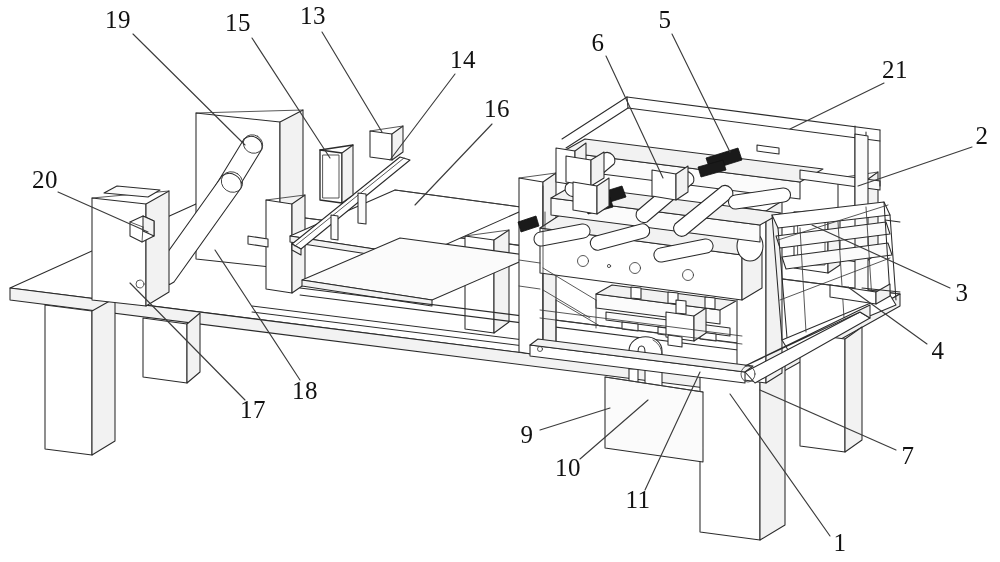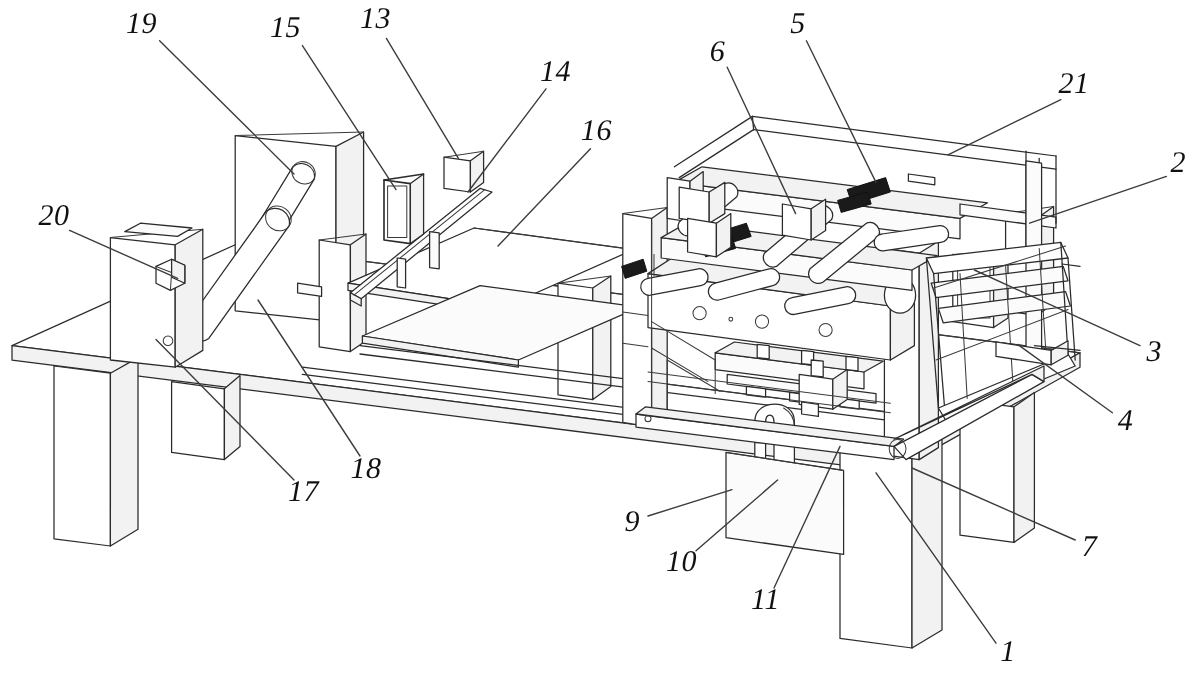--- a/index.html
+++ b/index.html
@@ -6,21 +6,20 @@
   html,body{margin:0;padding:0;background:#ffffff;}
   body{
     width:1000px;height:562px;
     font-family:"Liberation Serif", serif;
     overflow:hidden;
     position:relative;
   }
   #fig{
     position:absolute;left:0;top:0;width:1000px;height:562px;
     background:#fefefe;
-    font-style:italic;
   }
   svg{display:block;}
   .ln{fill:none;stroke:#2b2b2b;stroke-width:1.05;stroke-linejoin:round;stroke-linecap:round;}
   .ln2{fill:none;stroke:#2b2b2b;stroke-width:1.35;stroke-linejoin:round;stroke-linecap:round;}
   .thin{fill:none;stroke:#3a3a3a;stroke-width:0.85;stroke-linejoin:round;stroke-linecap:round;}
   .face{fill:#ffffff;stroke:#2b2b2b;stroke-width:1.05;stroke-linejoin:round;}
   .face2{fill:#fbfbfb;stroke:#2b2b2b;stroke-width:1.05;stroke-linejoin:round;}
   .faceD{fill:#f2f2f2;stroke:#2b2b2b;stroke-width:1.05;stroke-linejoin:round;}
   .dark{fill:#1a1a1a;stroke:#111;stroke-width:0.8;}
   .lead{fill:none;stroke:#3c3c3c;stroke-width:1.15;stroke-linecap:round;}

